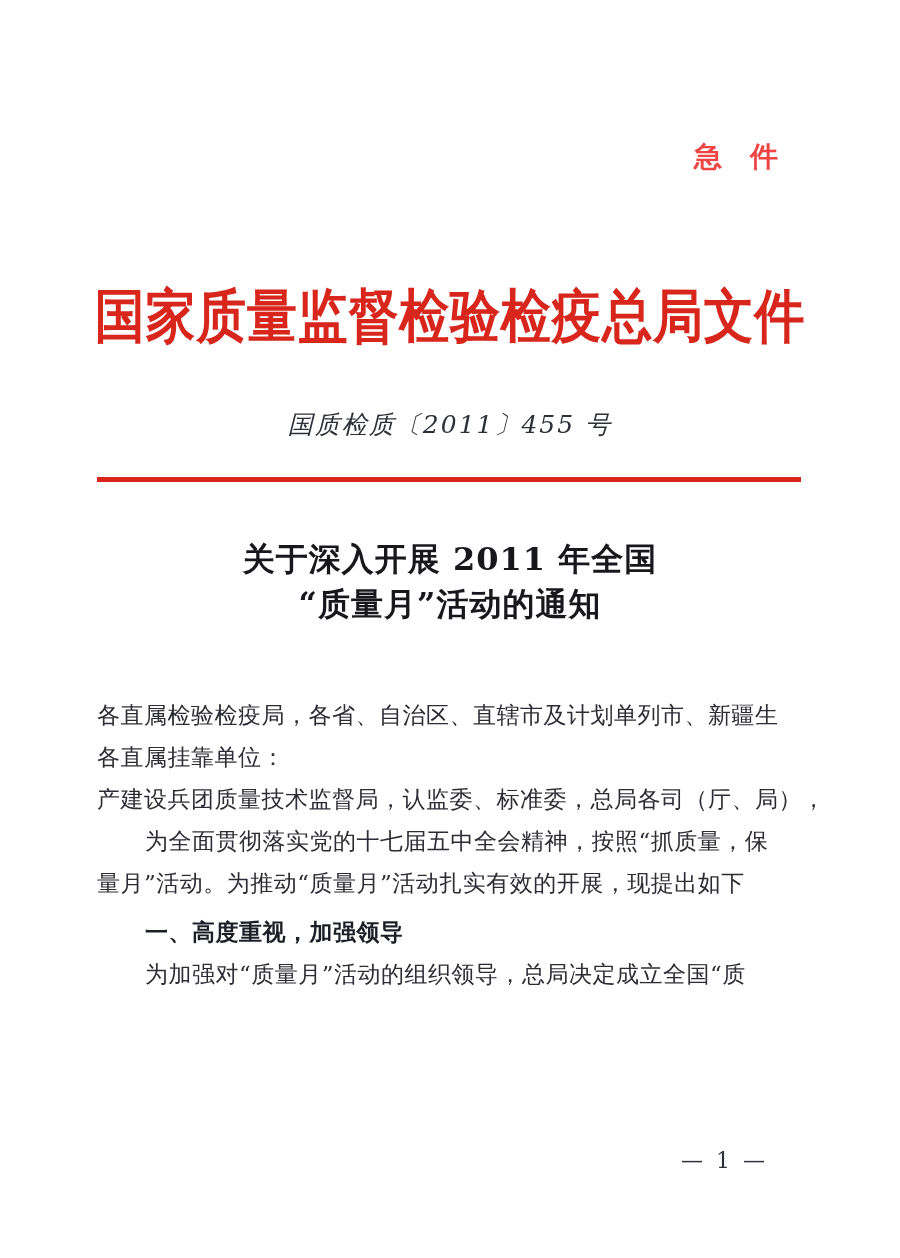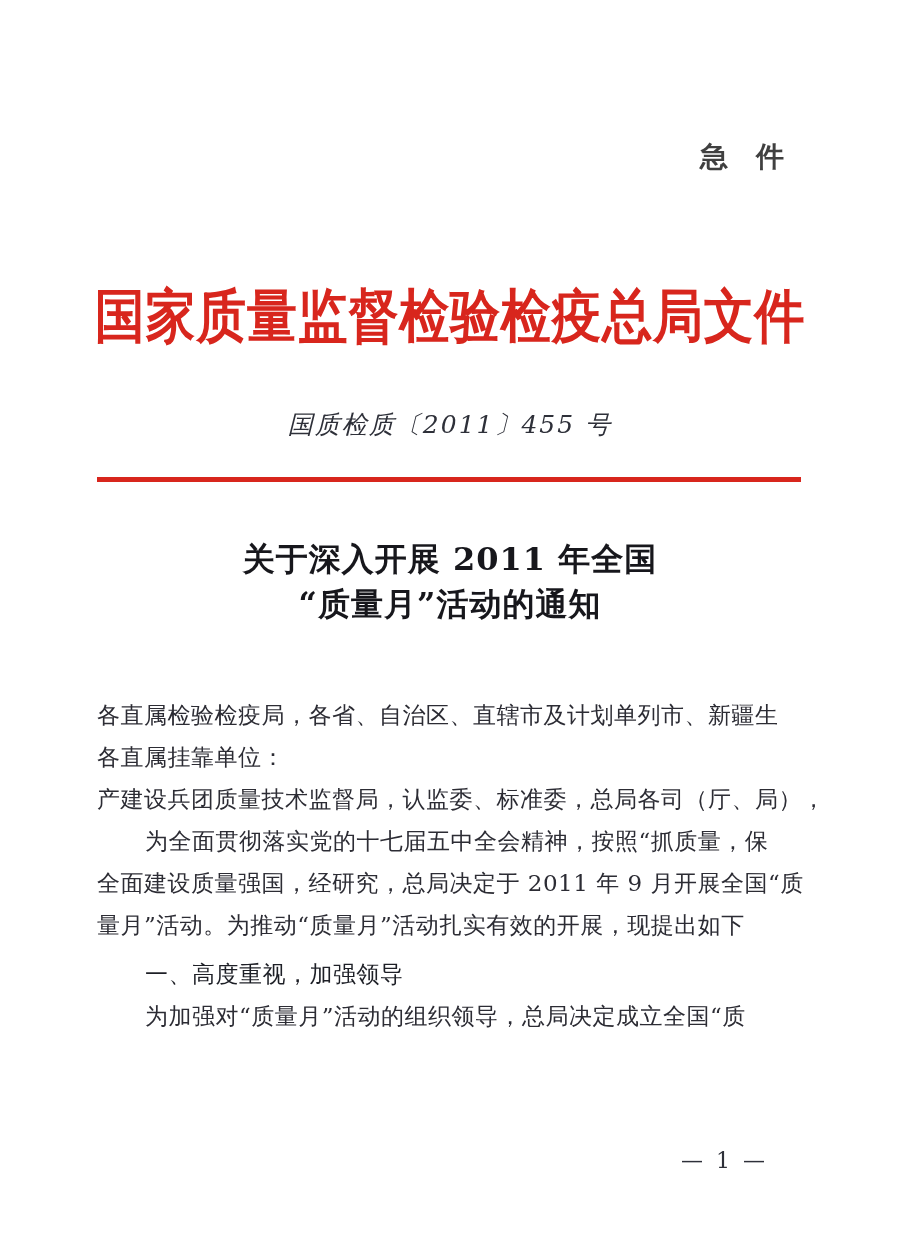--- a/index.html
+++ b/index.html
@@ -13,25 +13,25 @@
     width:900px;
     height:1258px;
     margin:0 auto;
     background:#ffffff;
     overflow:hidden;
     font-family:"DejaVu Serif","Liberation Serif",serif;
   }
   .urgent{
     position:absolute;
     top:138px;
-    right:116px;
+    right:122px;
     font-family:Liberation Mono, monospace;
     font-weight:bold;
     font-size:28px;
-    color:#404040;
+    color:#ef4444;
     white-space:nowrap;
   }
   .org-title{
     position:absolute;
     top:280px;
     left:0;
     width:100%;
     text-align:center;
     color:var(--red);
     font-weight:bold;
@@ -84,21 +84,21 @@
     color:var(--ink);
     margin-top:12px;
   }
   .line{
     white-space:nowrap;
     letter-spacing:0.5px;
   }
   .line.indent{ padding-left:48px; }
   .line.bold{
     font-family:"Liberation Sans","DejaVu Sans",sans-serif;
-    font-weight:normal;
+    font-weight:bold;
     color:#1d1f26;
     margin-top:7px;
   }
   .page-number{
     position:absolute;
     top:1148px;
     right:132px;
     font-size:22px;
     color:#2e3039;
     letter-spacing:3px;
@@ -121,21 +121,20 @@
   <div class="doc-title">
     <div>关于深入开展 2011 年全国</div>
     <div>“质量月”活动的通知</div>
   </div>
 
   <div class="body-text">
     <div class="line">各直属检验检疫局，各省、自治区、直辖市及计划单列市、新疆生</div>
     <div class="line">各直属挂靠单位：</div>
     <div class="line">产建设兵团质量技术监督局，认监委、标准委，总局各司（厅、局），</div>
     <div class="line indent">为全面贯彻落实党的十七届五中全会精神，按照“抓质量，保</div>
-    <div class="line">全面建设质量强国，经研究，总局决定于 2011 年 9 月开展全国“质</div>
     <div class="line">量月”活动。为推动“质量月”活动扎实有效的开展，现提出如下</div>
     <div class="line bold indent">一、高度重视，加强领导</div>
     <div class="line indent">为加强对“质量月”活动的组织领导，总局决定成立全国“质</div>
   </div>
 
   <div class="page-number">— 1 —</div>
 
 </div>
 
 </body></html>

